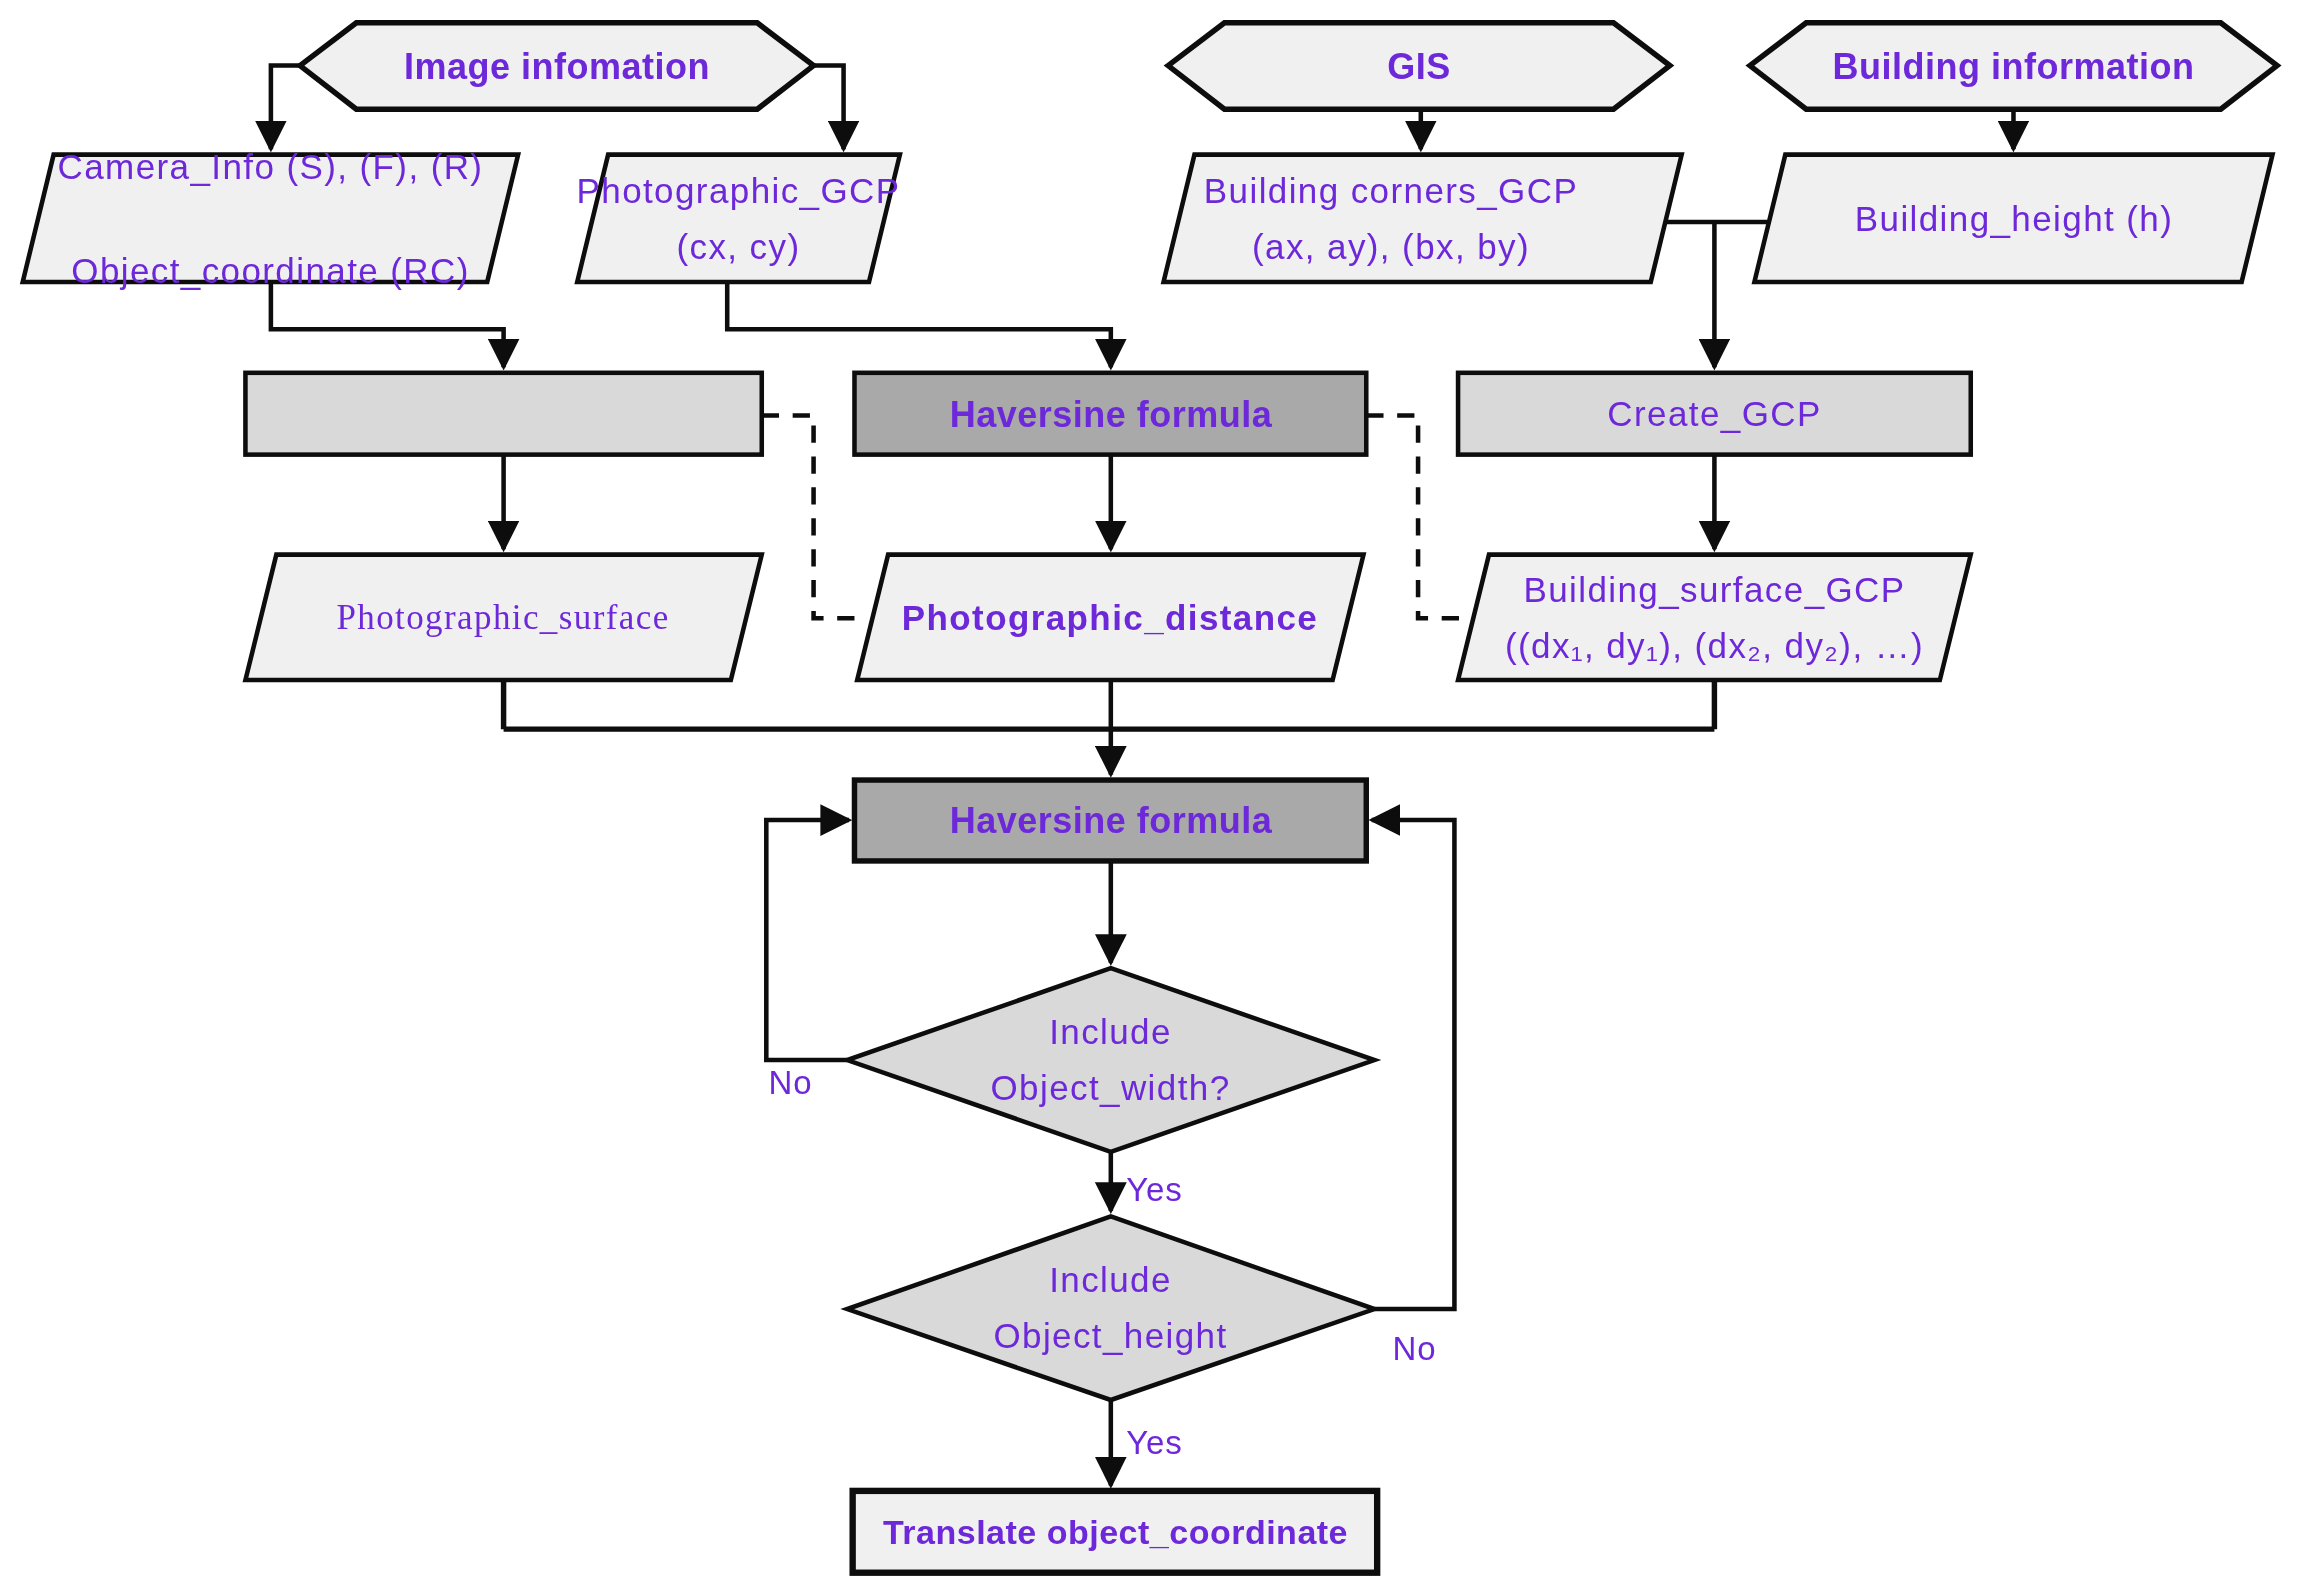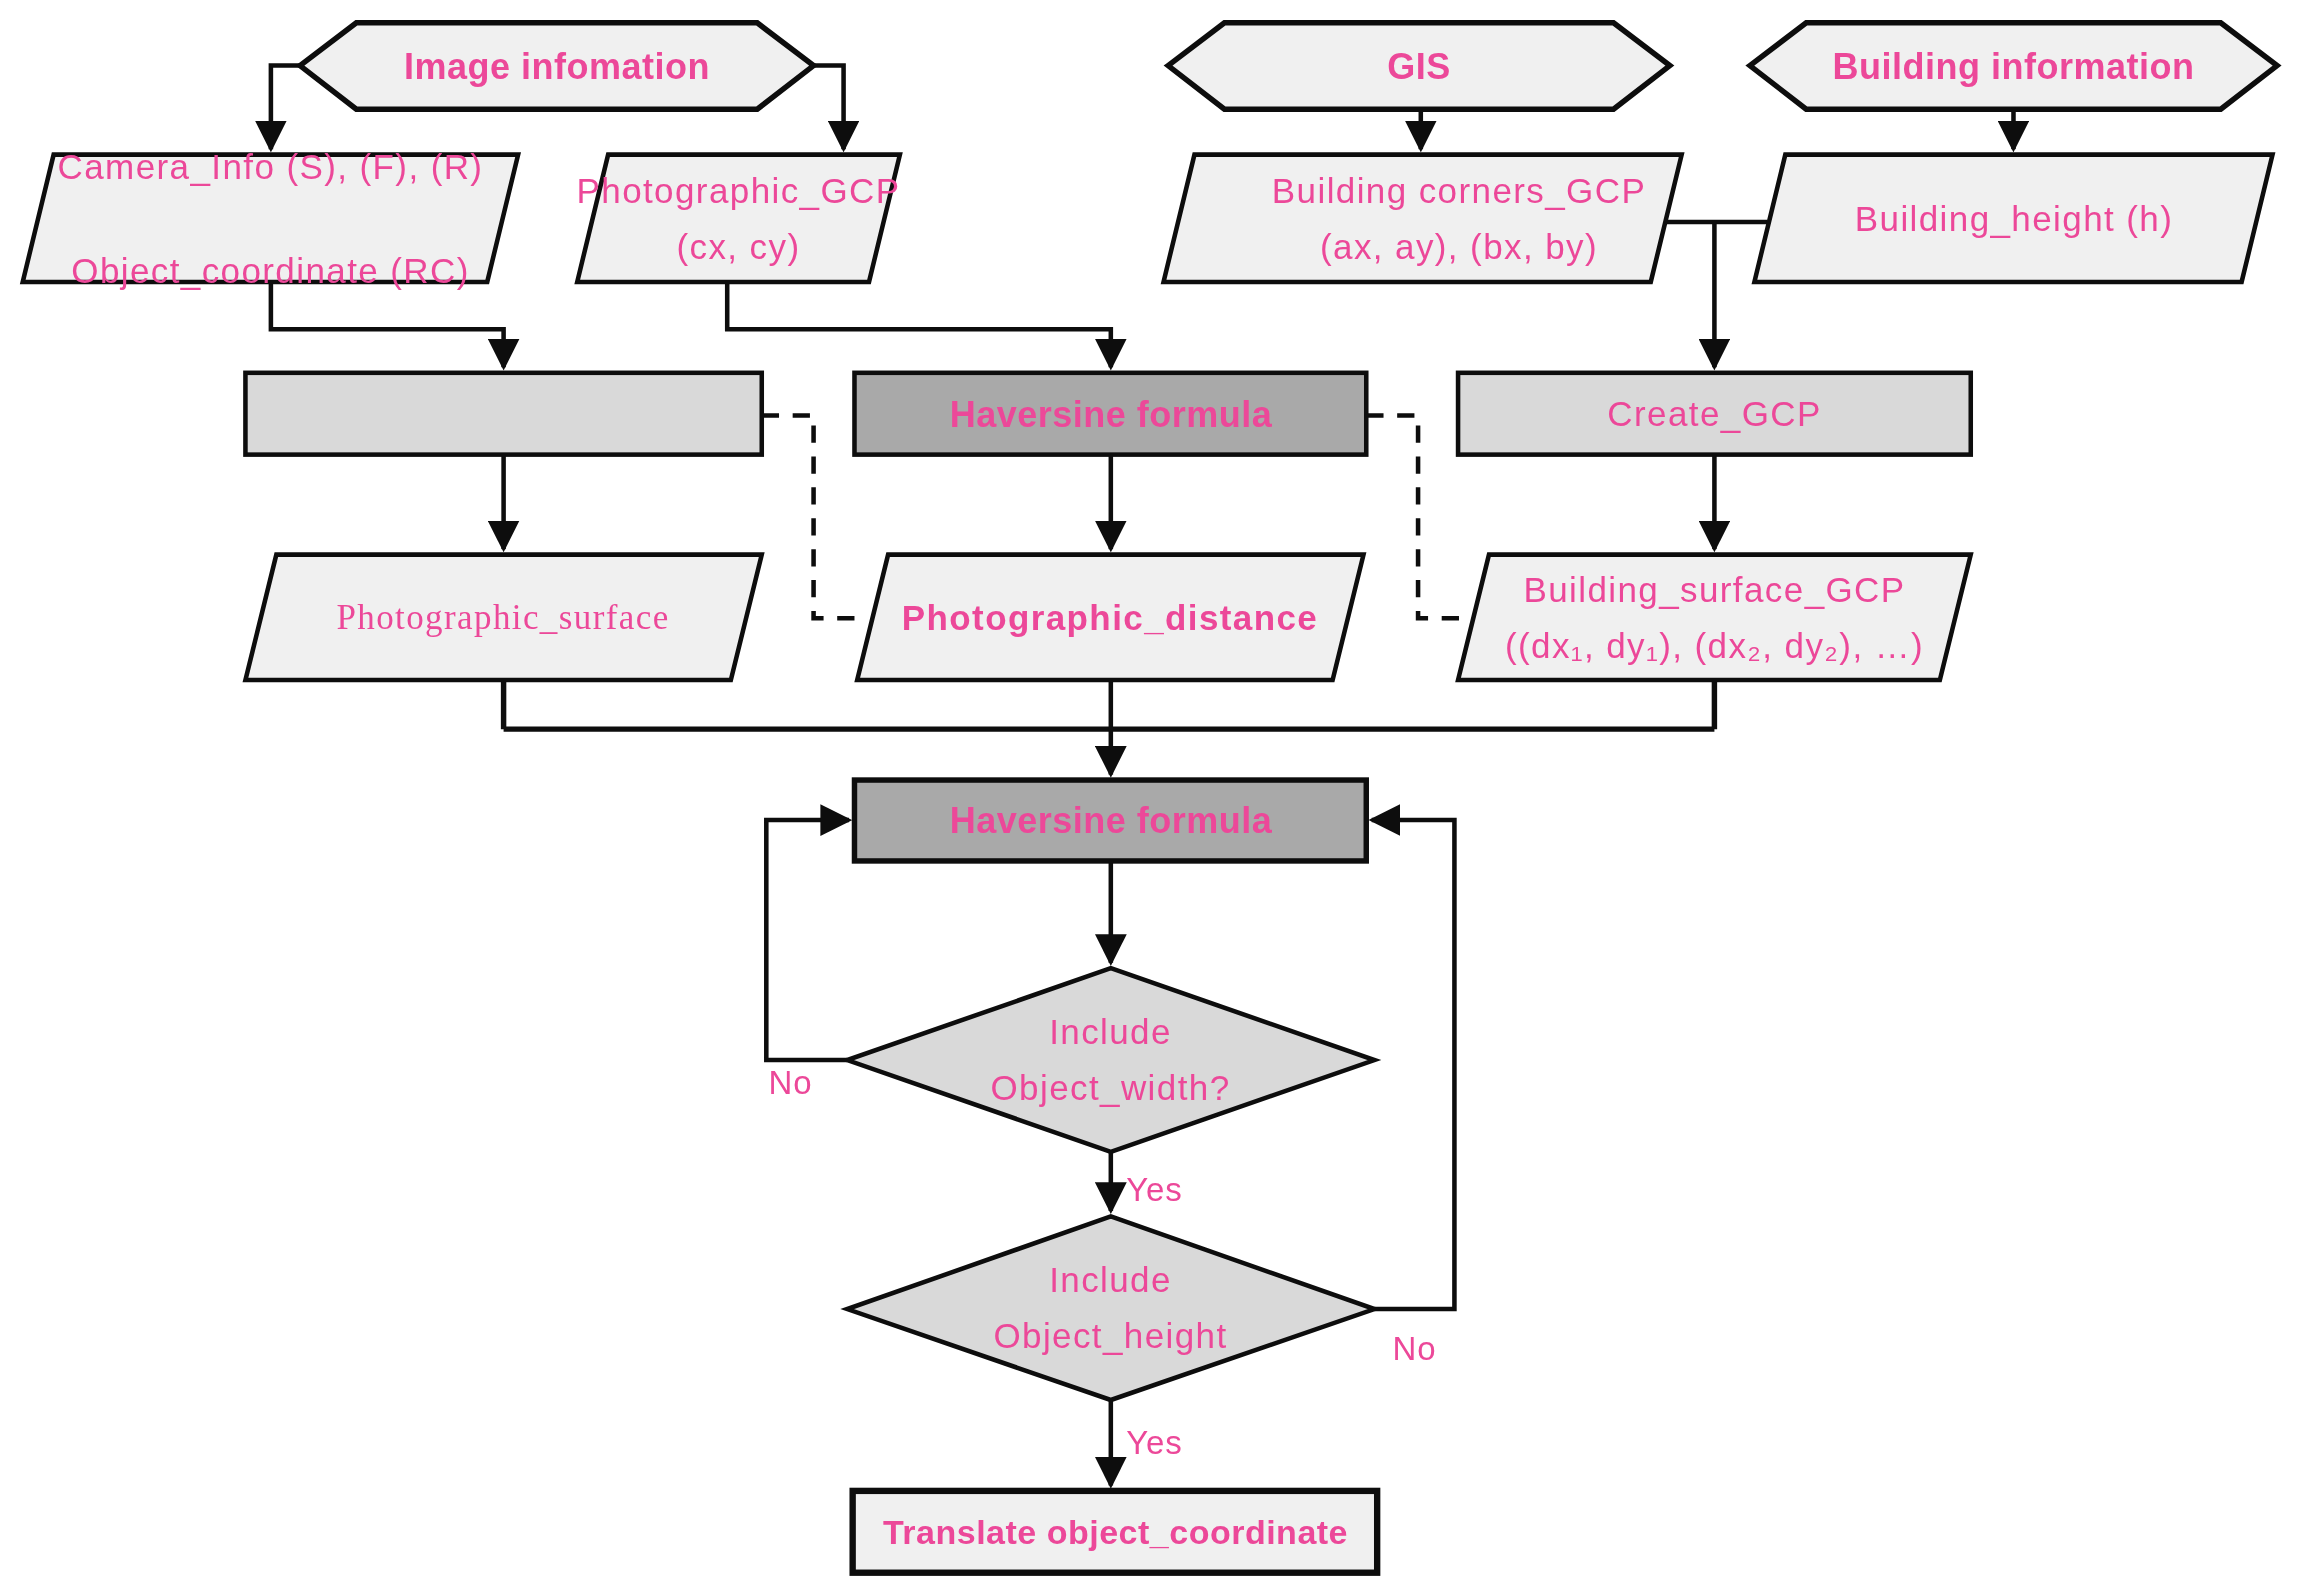--- a/index.html
+++ b/index.html
@@ -5,21 +5,21 @@
   html,body { margin:0; padding:0; background:#ffffff; }
   .canvas {
     position:relative; width:2298px; height:1591px; background:#ffffff;
     font-family:"Liberation Sans", sans-serif; color:#0d0d0d; overflow:hidden;
   }
   svg.layer { position:absolute; left:0; top:0; width:2298px; height:1591px; }
 
   .lbl {
     position:absolute; display:flex; flex-direction:column;
     align-items:center; justify-content:center; text-align:center;
-    pointer-events:none; color:#ec4899;
+    pointer-events:none; color:#6d28d9;
   }
   .node-text { font-size:35px; letter-spacing:1.4px; line-height:56px; font-weight:400; }
   .bold-text { font-size:36px; font-weight:700; letter-spacing:0.5px; line-height:51px; }
   .final-text { font-size:34px; font-weight:700; letter-spacing:0.5px; }
   .edge-label { font-size:33px; letter-spacing:0.9px; }
 
   .shape-light  { fill:var(--light,#f0f0f0); stroke:#0d0d0d; }
   .shape-medium { fill:var(--medium,#d9d9d9); stroke:#0d0d0d; }
   .shape-dark   { fill:var(--dark,#a9a9a9); stroke:#0d0d0d; }
   .edge  { fill:none; stroke:#0d0d0d; stroke-width:5; }
@@ -100,21 +100,21 @@
   </div>
 
   <div class="lbl node-text" style="left:23px;top:155px;width:495px;height:127px;gap:48px;">
     <span>Camera_Info (S), (F), (R)</span>
     <span>Object_coordinate (RC)</span>
   </div>
   <div class="lbl node-text" style="left:577px;top:155px;width:323px;height:127px;">
     <span>Photographic_GCP</span>
     <span>(cx, cy)</span>
   </div>
-  <div class="lbl node-text" style="left:1200px;top:155px;width:518px;height:127px;justify-content:center;">
+  <div class="lbl node-text" style="left:1132px;top:155px;width:518px;height:127px;justify-content:center;">
     <span>Building corners_GCP</span>
     <span>(ax, ay), (bx, by)</span>
   </div>
   <div class="lbl node-text" style="left:1755px;top:155px;width:518px;height:127px;">
     <span>Building_height (h)</span>
   </div>
 
   <div class="lbl bold-text" style="left:855px;top:373px;width:512px;height:82px;">
     <span>Haversine formula</span>
   </div>

